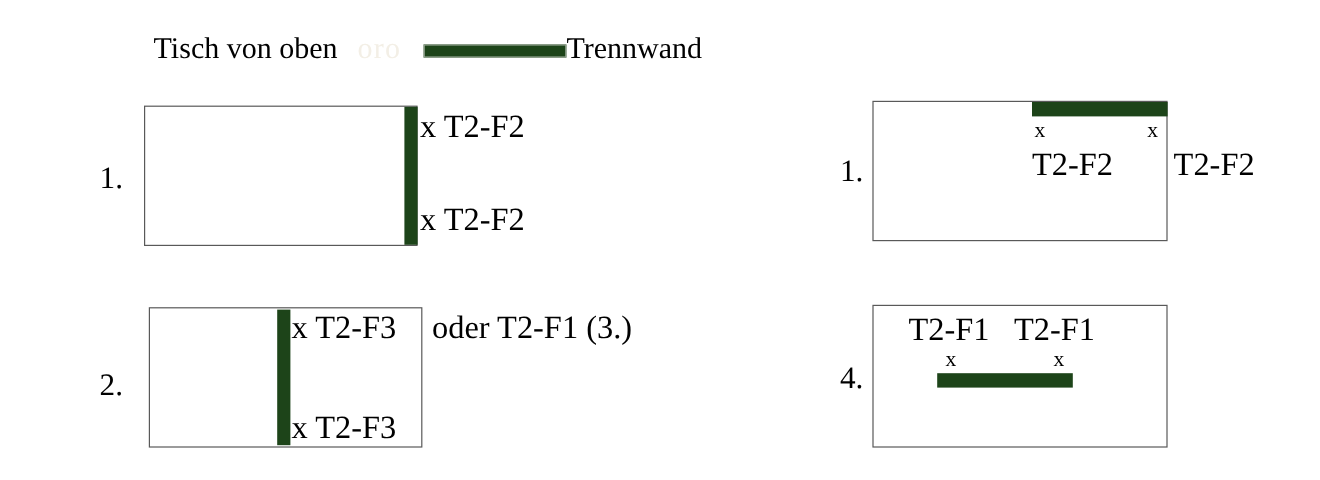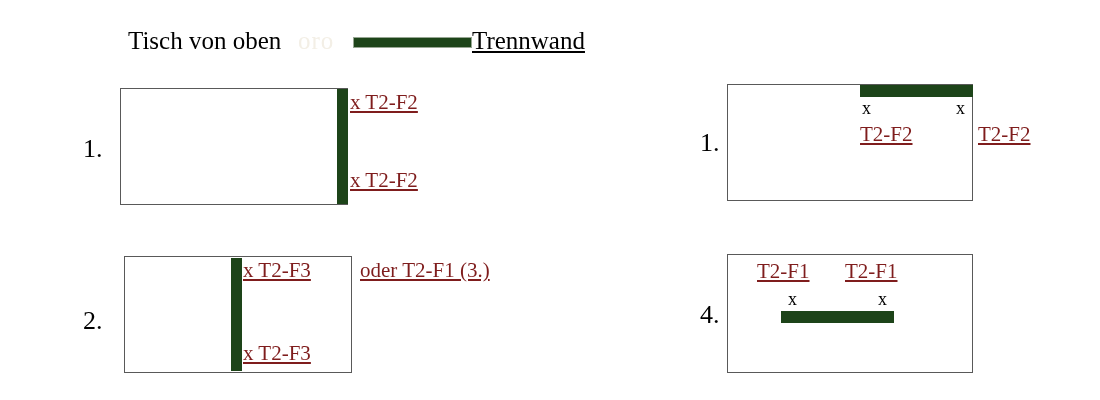--- a/index.html
+++ b/index.html
@@ -20,21 +20,21 @@
   #legend { position: absolute; left: 0; top: 0; width: 1100px; height: 70px; margin-left: 16px; }
 
   .legend-label {
     position: absolute;
     font-size: 25px;
     line-height: 1;
     white-space: nowrap;
     color: #000;
   }
   #legend-table-label { left: 112px; top: 28px; }
-  #legend-wall-label  { left: 456px; top: 28px; text-decoration: underline; }
+  #legend-wall-label  { left: 456px; top: 28px; }
 
   .legend-watermark {
     position: absolute;
     left: 282px;
     top: 28px;
     font-size: 25px;
     line-height: 1;
     white-space: nowrap;
     color: #f3efe6;
     letter-spacing: 1px;
@@ -70,25 +70,24 @@
     box-sizing: border-box;
   }
 
   .wall {
     position: absolute;
     background: #1d4419;
   }
 
   .anno {
     position: absolute;
-    font-size: 21px;
-    line-height: 1;
-    white-space: nowrap;
-    color: #7f1d1d;
-    text-decoration: underline;
+    font-size: 27px;
+    line-height: 1;
+    white-space: nowrap;
+    color: #000000;
   }
   .anno-small {
     position: absolute;
     font-size: 18px;
     line-height: 1;
     white-space: nowrap;
     color: #000;
   }
 
   

